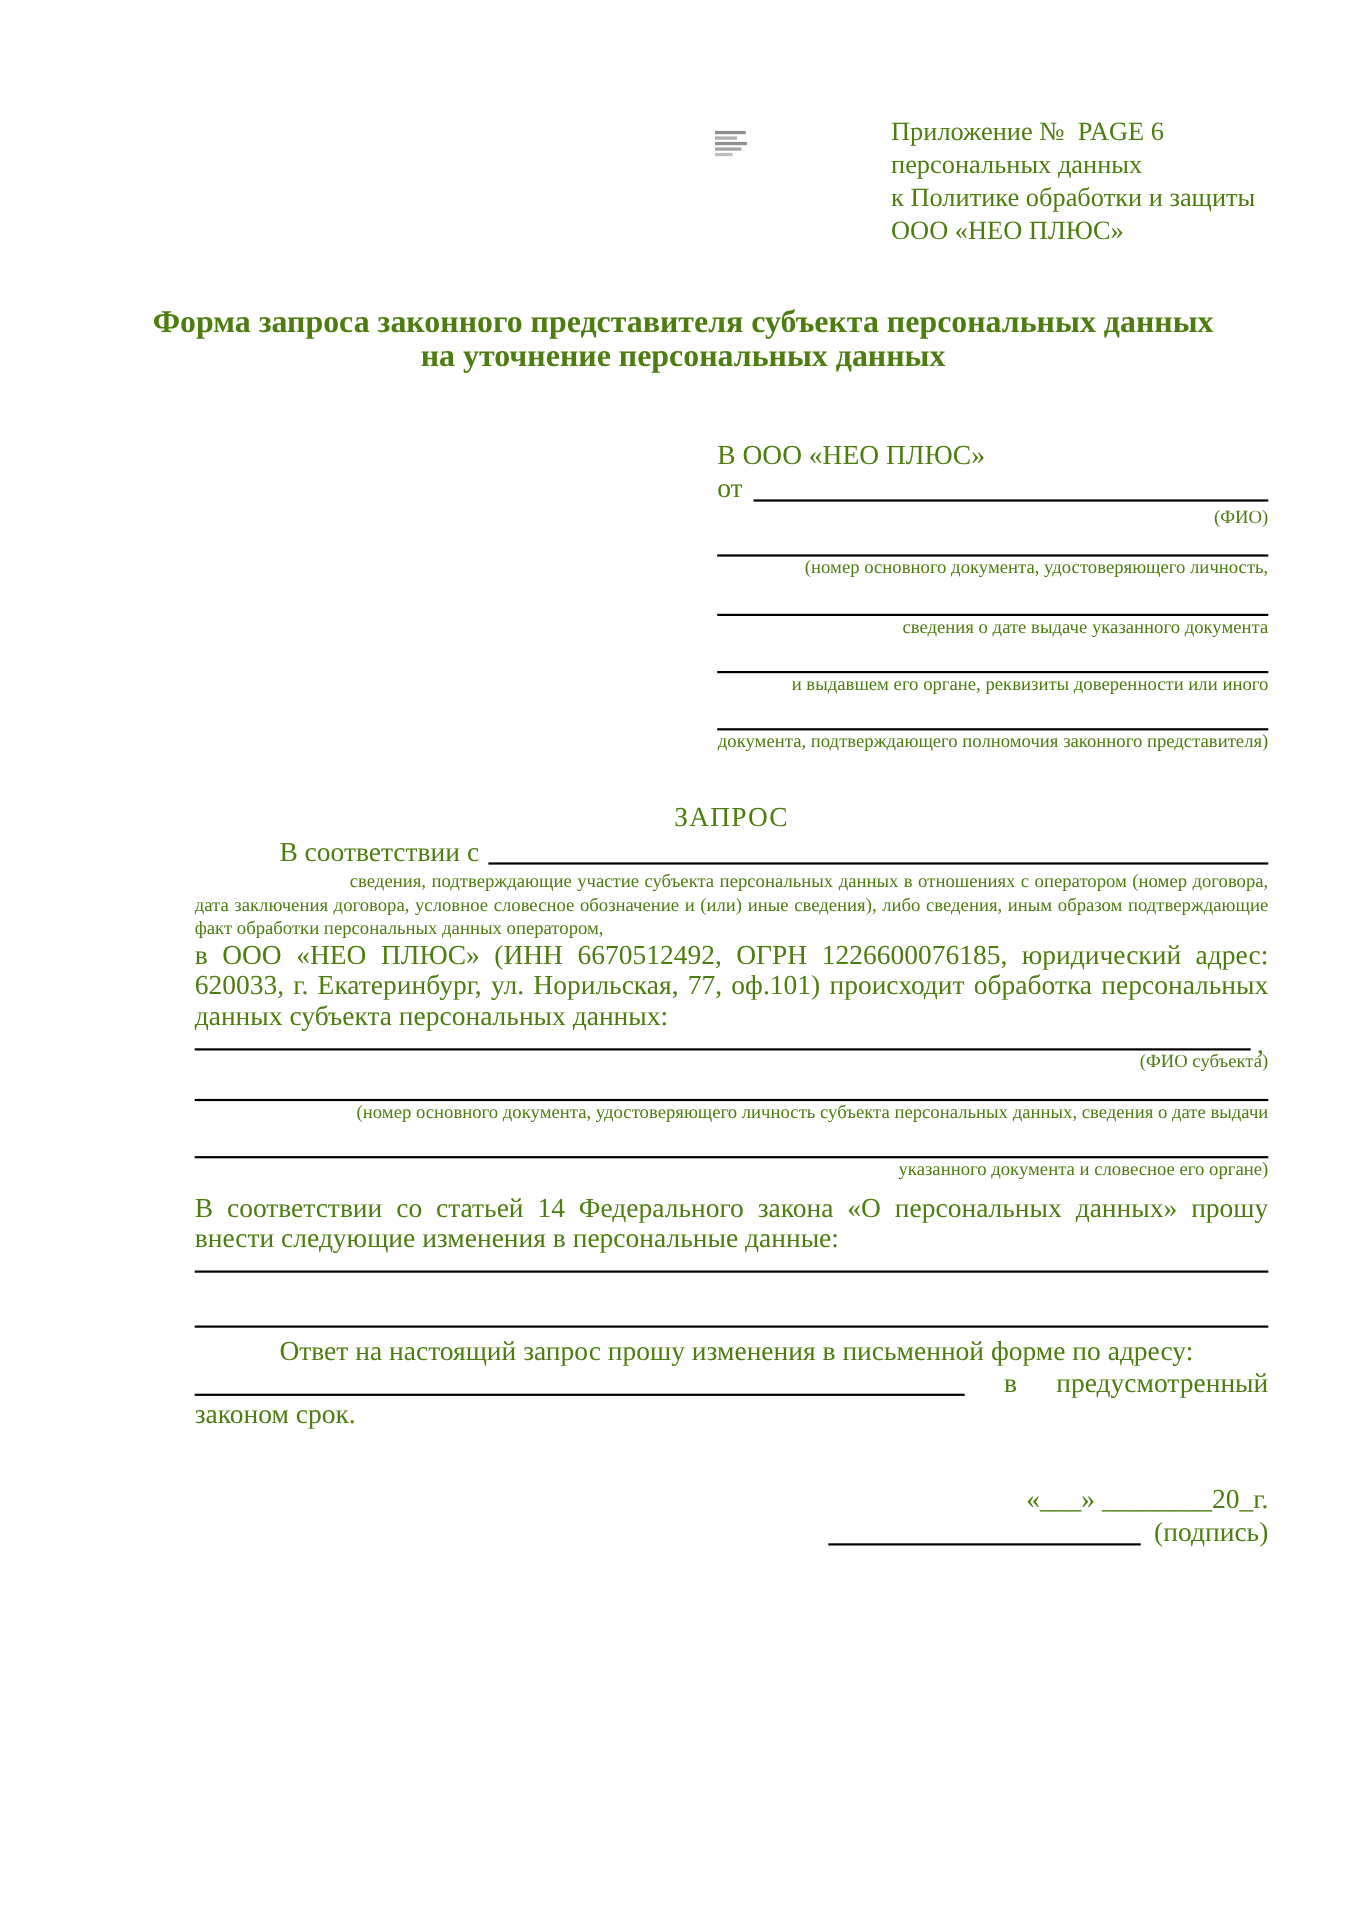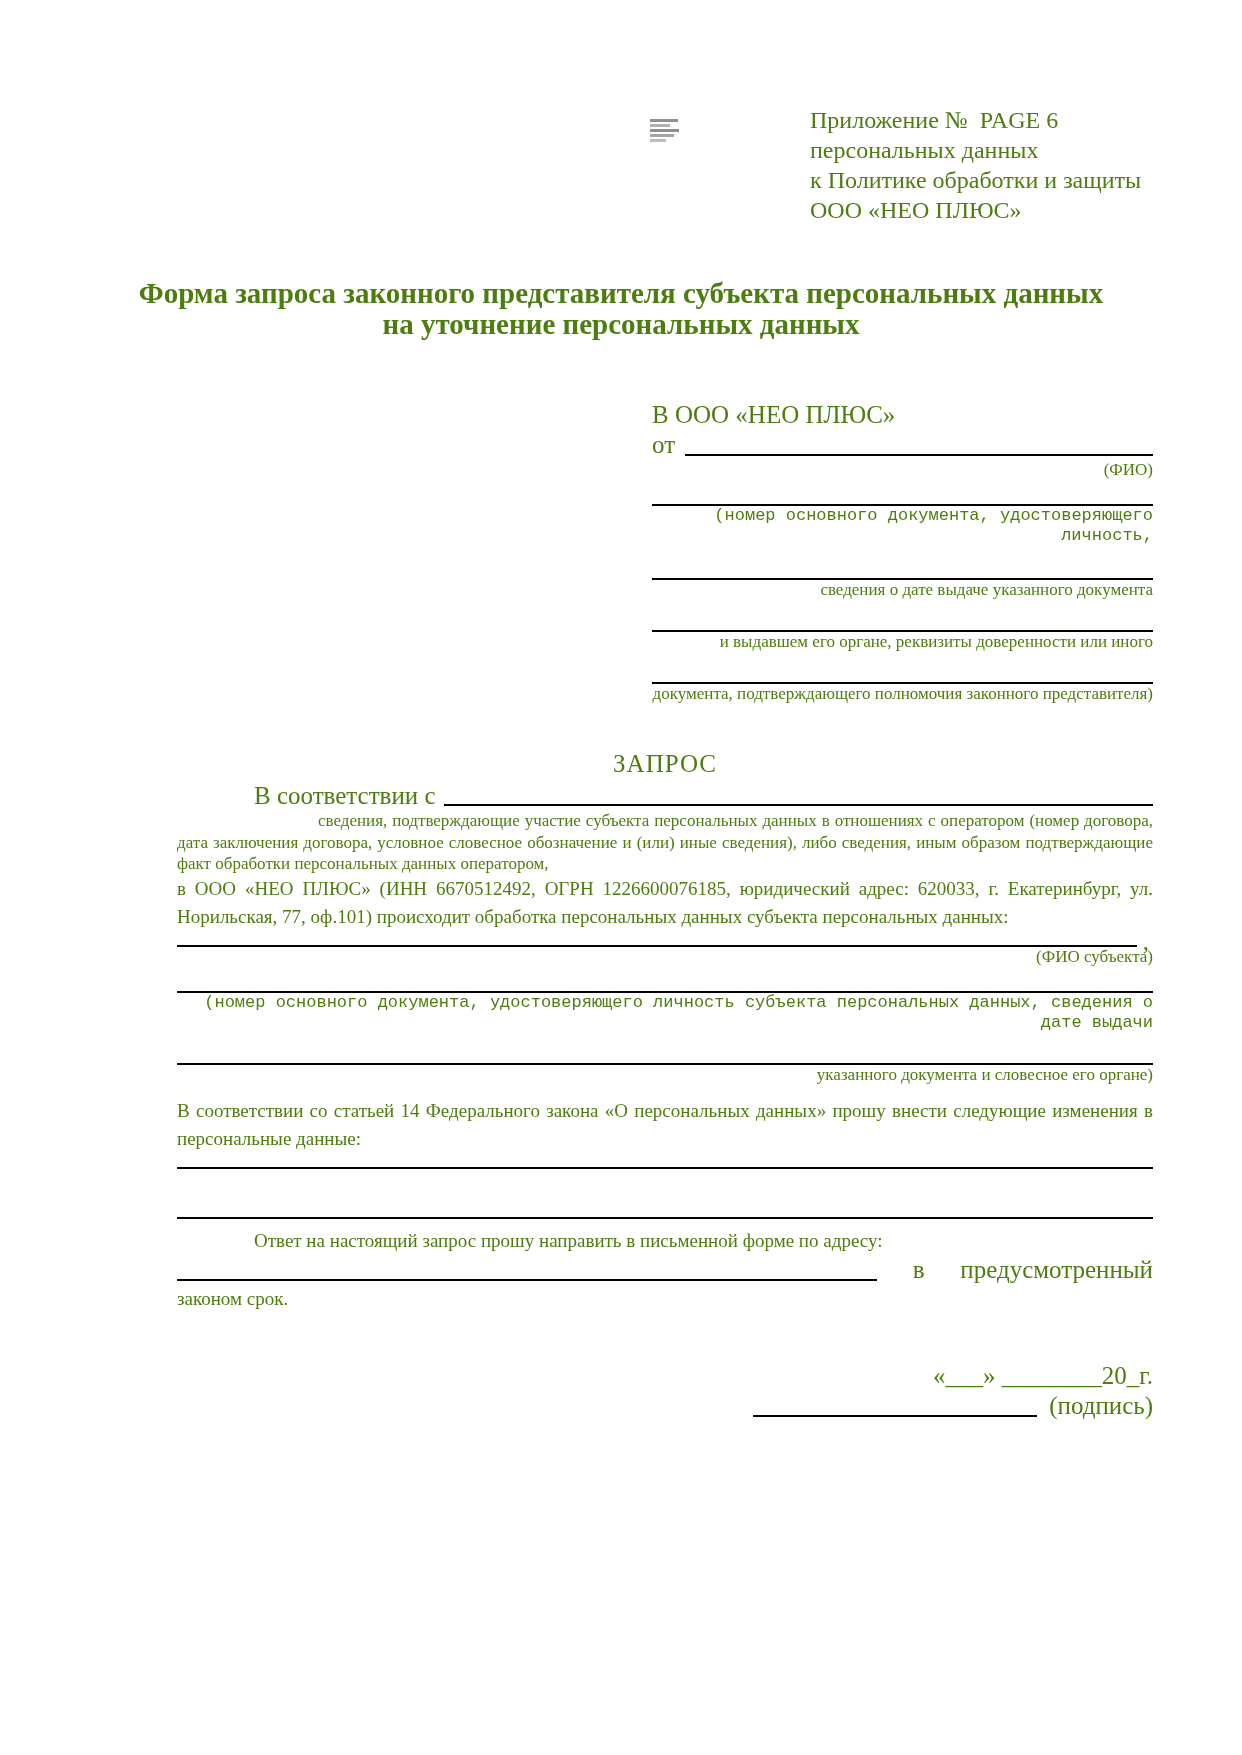--- a/index.html
+++ b/index.html
@@ -24,31 +24,31 @@
     text-align:center;
     font-size:29px; line-height:31px; font-weight:bold;
   }
   
   .addressee { margin:60px 89px 0 652px; width:501px; font-size:25px; line-height:30px; }
   .from-line { display:flex; }
   .from-line .label { white-space:nowrap; padding-right:10px; }
   .fill { flex:1 1 auto; border-bottom:2px solid #000; margin-bottom:4px; }
   .caption { font-size:17px; line-height:20px; text-align:right; }
   .blank-row { border-top:2px solid #000; }
-  .blank-row.g1 { margin-top:24px;font-family:Liberation Mono, monospace; }
+  .blank-row.g1 { margin-top:24px; }
   .blank-row.g2 { margin-top:32px; }
   .blank-row.g3 { margin-top:30px; }
   .blank-row.g4 { margin-top:30px; }
   
   .content { margin:0 89px 0 177px; }
   .request-heading { margin-top:46px; text-align:center; font-size:25px; line-height:28px; letter-spacing:1px; }
   .intro-line { display:flex; margin-top:4px; font-size:25px; line-height:28px; }
   .intro-line .label { white-space:nowrap; padding-left:77px; padding-right:8px; }
   .footnote { font-size:17px; line-height:21.5px; text-align:justify; text-indent:141px; }
-  .body-par { font-size:19px; line-height:28px; text-align:justify; }
+  .body-par { font-size:25px; line-height:28px; text-align:justify; }
   .subject-line { position:relative; display:flex; height:16px; margin-right:16px; }
   .subject-line .fill { margin-bottom:0; }
   .subject-line .comma { position:absolute; right:-12px; bottom:-7px; font-size:25px; line-height:25px; }
   .law-par { margin-top:12px; }
   .rule { border-bottom:2px solid #000; height:0; }
   .rule.a { margin-top:14px; }
   .rule.b { margin-top:48px; }
   .answer-par { margin-top:8px; text-indent:77px; }
   .answer-line { display:flex; justify-content:space-between; font-size:25px; line-height:30px; }
   .answer-line .fill { flex:0 0 700px; }
@@ -133,21 +133,21 @@
     </div>
     <div class="blank-row g3">
       <div class="caption">указанного документа и словесное его органе)</div>
     </div>
 
     <div class="body-par law-par">В соответствии со статьей 14 Федерального закона «О персональных данных» прошу внести следующие изменения в персональные данные:</div>
 
     <div class="rule a"></div>
     <div class="rule b"></div>
 
-    <div class="body-par answer-par">Ответ на настоящий запрос прошу направить в письменной форме по адресу:</div>
+    <div class="body-par answer-par">Ответ на настоящий запрос прошу изменения в письменной форме по адресу:</div>
 
     <div class="answer-line">
       <span class="fill"></span>
       <span class="w">в</span>
       <span class="w">предусмотренный</span>
     </div>
 
     <div class="body-par tail-par">законом срок.</div>
 
     <div class="signature-row">

